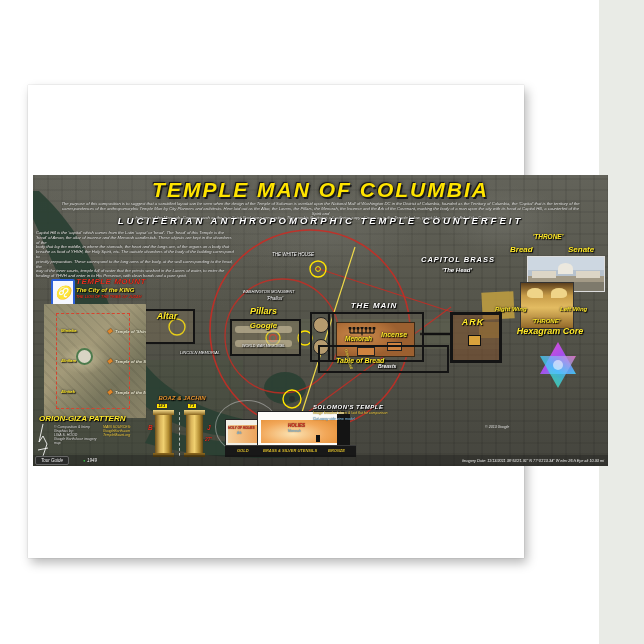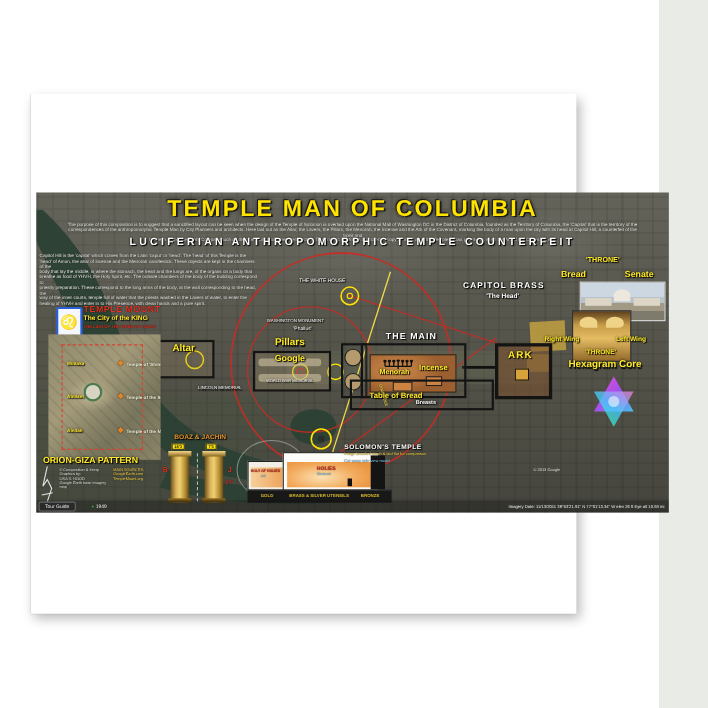--- a/index.html
+++ b/index.html
@@ -4,20 +4,21 @@
 <style>
   html,body{margin:0;padding:0;}
   body{
     width:644px;height:644px;position:relative;overflow:hidden;
     background:linear-gradient(90deg,#ffffff 0 93%,#e9ebe6 93% 100%);
     font-family:"Liberation Sans", sans-serif;
   }
   .poster{
     position:absolute;left:28px;top:85px;width:496px;height:473px;background:#fff;
     box-shadow:3px 5px 10px rgba(0,0,0,.28), 0 0 1px rgba(0,0,0,.25);
+    font-style:italic;
   }
   .map{
     position:absolute;left:5px;top:90px;width:575px;height:291px;overflow:hidden;
     background:
       radial-gradient(90px 50px at 470px 45px,#73736b99,transparent 70%),
       radial-gradient(140px 70px at 290px 55px,#74746c77,transparent 70%),
       radial-gradient(220px 130px at 120px 45px,#6c6c6455,transparent 75%),
       repeating-linear-gradient(90deg,#00000012 0 2px,transparent 2px 14px),
       repeating-linear-gradient(0deg,#00000010 0 2px,transparent 2px 11px),
       linear-gradient(180deg,#63635a,#57574d 38%,#4e4e45 72%,#45453e);

